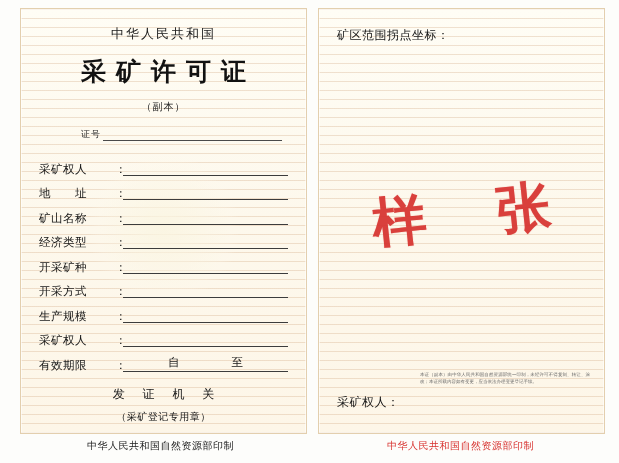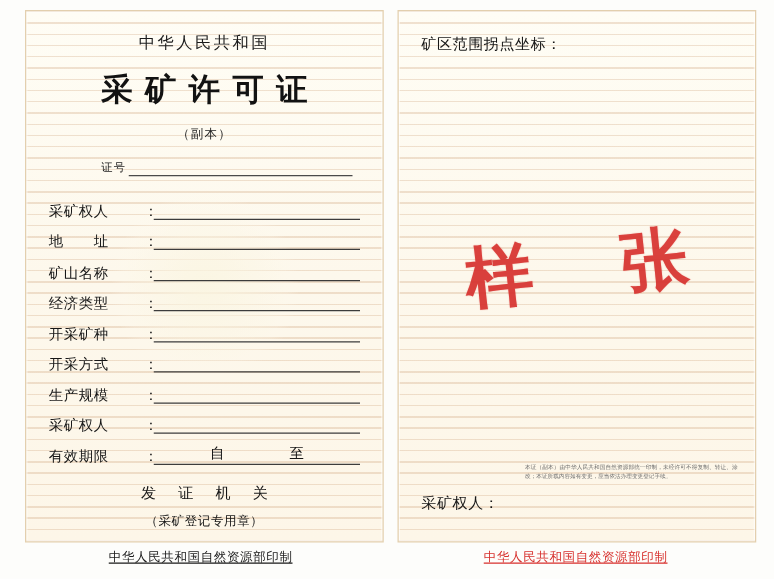--- a/index.html
+++ b/index.html
@@ -198,21 +198,20 @@
     letter-spacing: 0.5px;
   }
 
   
   .footer {
     position: absolute;
     bottom: 10px;
     font-size: 10px;
     letter-spacing: 0.5px;
     text-align: center;
-    text-decoration: underline;
   }
   .footer-left {
     left: 18px;
     width: 285px;
     color: #1b1b1b;
   }
   .footer-right {
     left: 318px;
     width: 285px;
     color: #d7312e;

